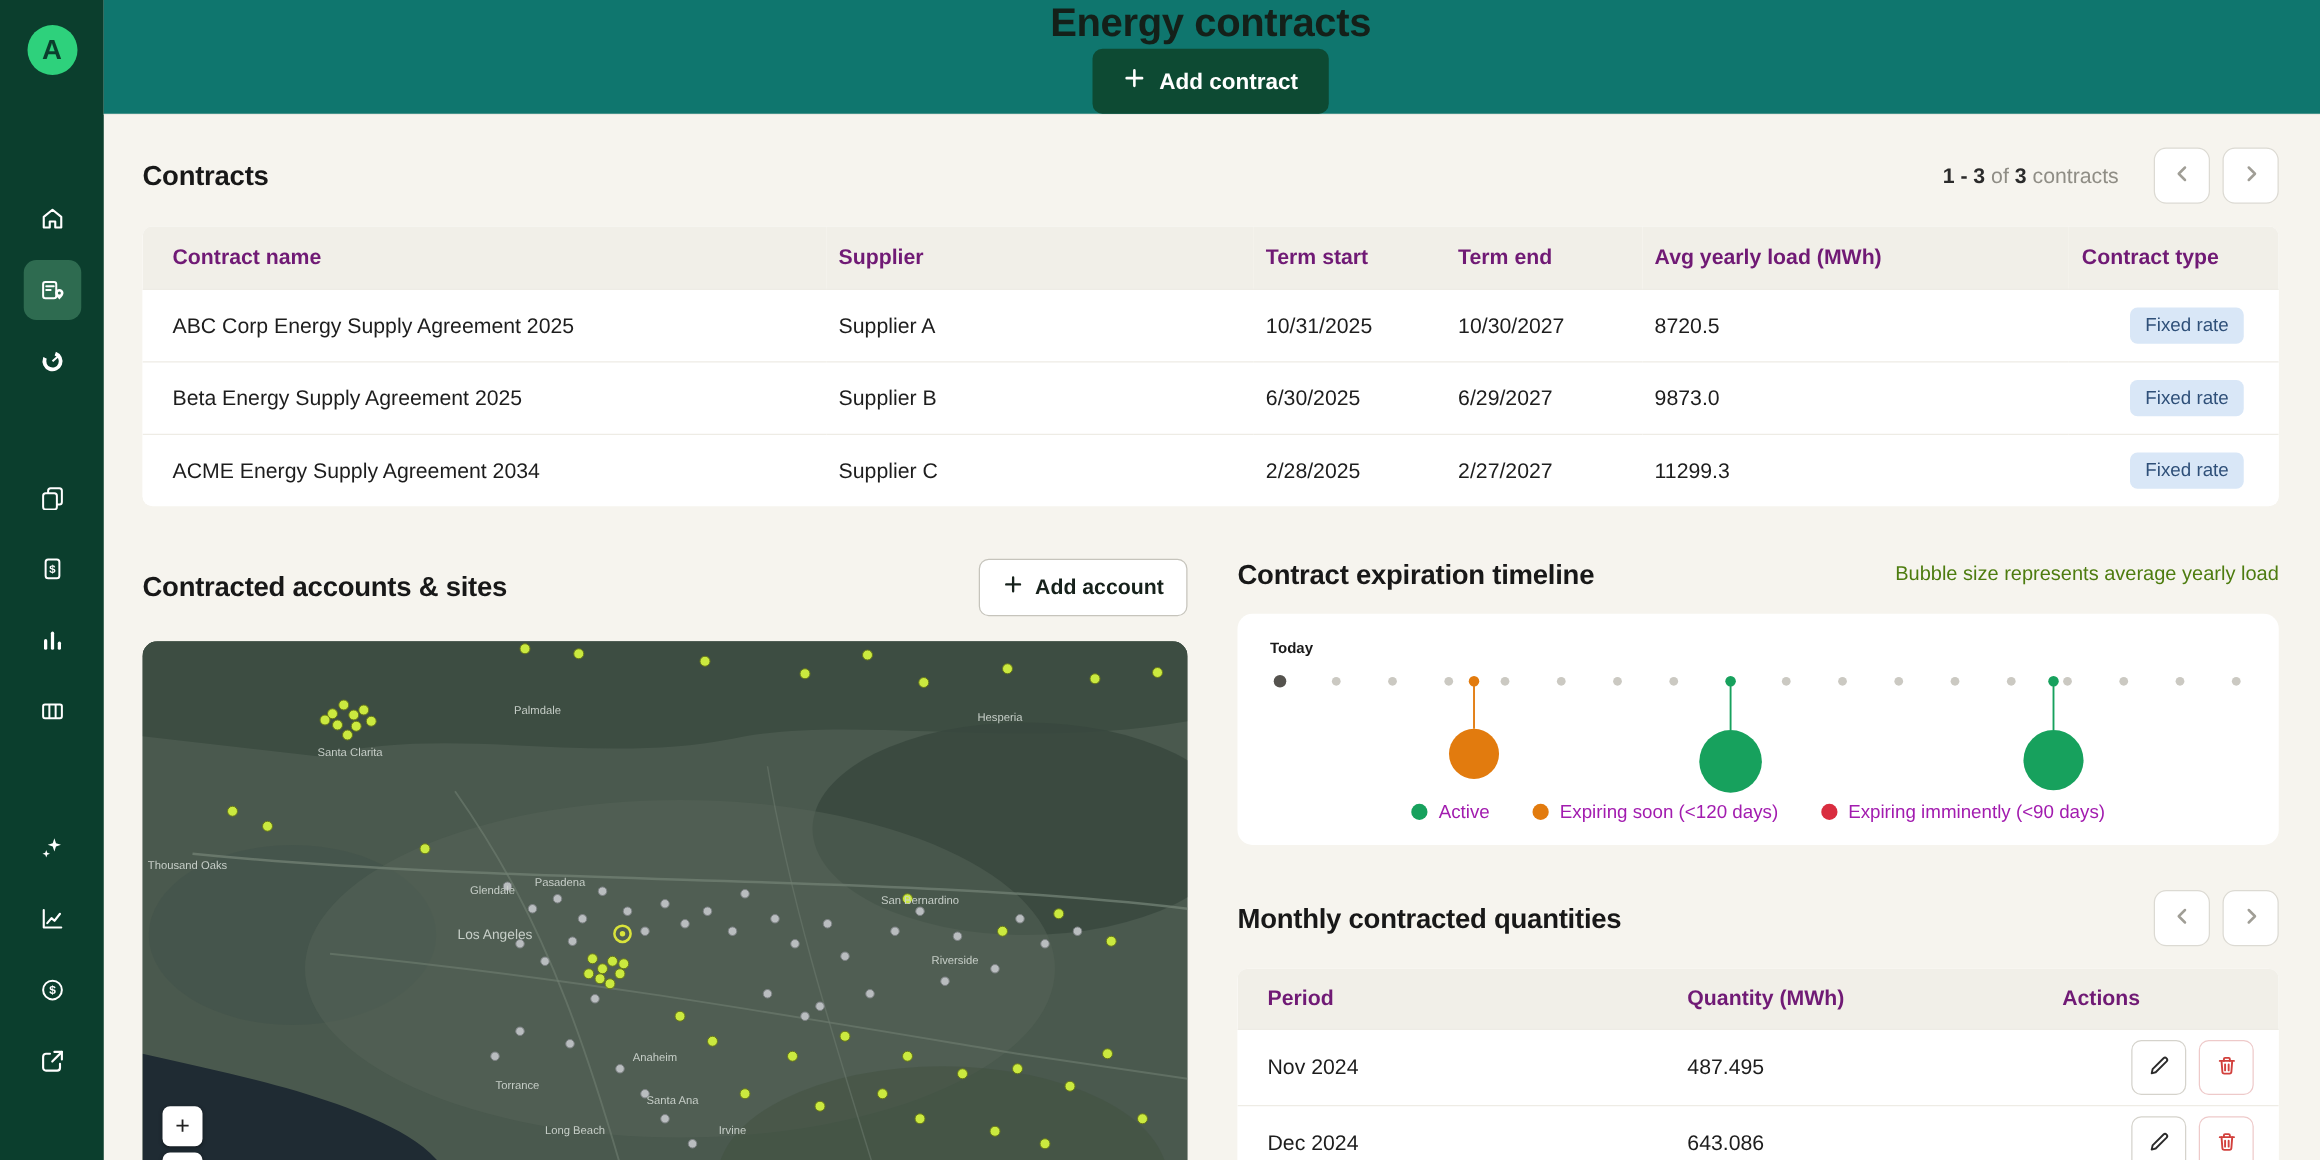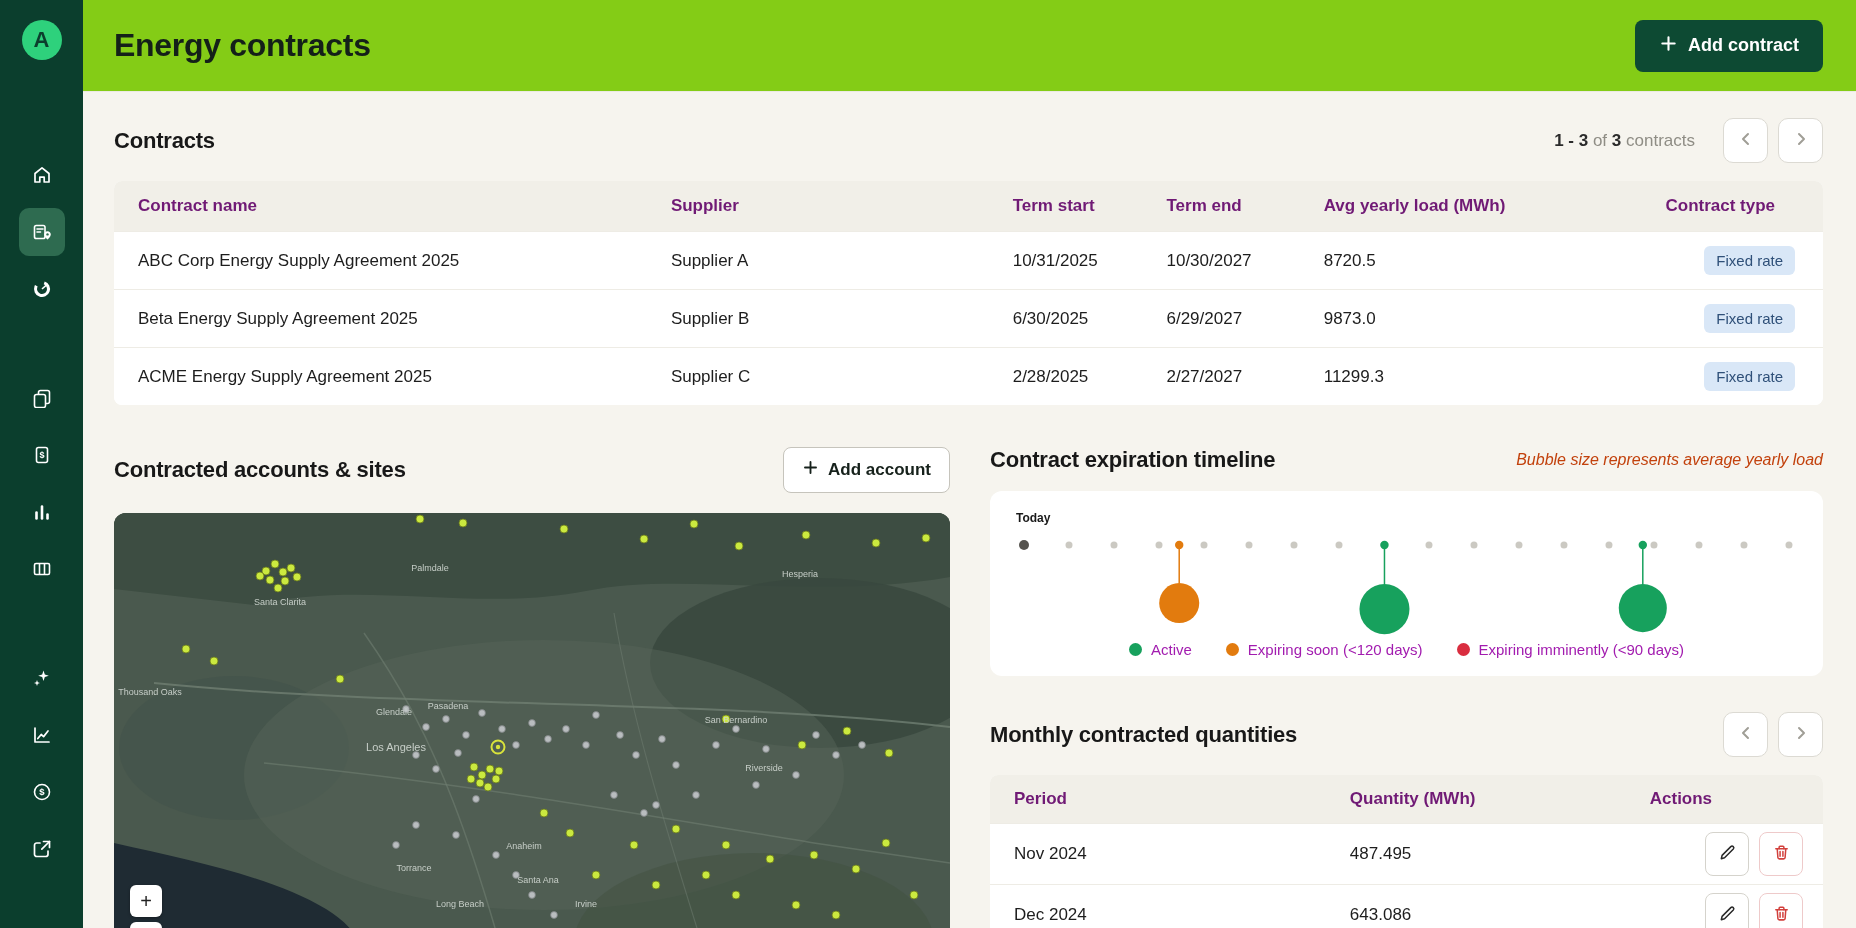--- a/index.html
+++ b/index.html
@@ -12,22 +12,22 @@
   .logo { width:40px; height:40px; border-radius:50%; background:var(--logo,#2ed17c); margin-top:20px;
     display:flex; align-items:center; justify-content:center; font-weight:700; font-size:22px; color:var(--sidebar,#0b3e2d); cursor:pointer; }
   .nav { margin-top:91px; display:flex; flex-direction:column; gap:9px; align-items:center; }
   .nav-item { width:46px; height:48px; display:flex; align-items:center; justify-content:center; border-radius:10px; cursor:pointer; }
   .nav-item.active { background:var(--sidebar_active,#2e6b50); }
   .nav-item svg { display:block; }
   .nav-spacer { height:43px; }
 
   
   main { flex:1; display:flex; flex-direction:column; min-width:0; }
-  .topbar { height:92px; background:#84cc16; display:flex; align-items:center; justify-content:space-between;
-    padding:0 33px 0 31px; border-bottom:1px solid #eceae3; flex-shrink:0; }
+  .topbar { height:92px; background:#0f766e; display:flex; align-items:center; justify-content:space-between;
+    padding:0 33px 0 31px; border-bottom:1px solid #eceae3; flex-shrink:0;flex-direction:column; }
   .page-title { font-size:32px; font-weight:600; color:#142019; letter-spacing:-0.3px; }
   .btn-primary { display:inline-flex; align-items:center; gap:10px; background:var(--accent,#0d4a33); color:#fff;
     font-size:18px; font-weight:600; padding:0 24px; height:52px; border-radius:8px; border:none; cursor:pointer; font-family:inherit; }
   .content { padding:26px 33px 0 31px; flex:1; overflow:hidden; }
 
   .section-head { display:flex; align-items:center; justify-content:space-between;gap:40px; }
   h2 { font-size:22px; font-weight:600; color:#181818; letter-spacing:-0.2px; }
   .pager { display:flex; align-items:center; gap:28px; }
   .pager-text { font-size:17px; color:#8f8d85; }
   .pager-text .strong { color:#2b2b2b; font-weight:600; }
@@ -50,21 +50,21 @@
 
   .btn-outline { display:inline-flex; align-items:center; gap:9px; background:#fff; border:1px solid #c6c4bc;
     color:#16211b; font-size:17px; font-weight:600; height:46px; padding:0 18px; border-radius:8px; cursor:pointer; font-family:inherit; }
 
   .map-wrap { position:relative; margin-top:20px; border-radius:12px; overflow:hidden; height:560px; background:#4a594e; }
   .map-svg { display:block; width:100%; height:100%; }
   .zoom { position:absolute; left:16px; top:372px; display:flex; flex-direction:column; gap:5px; }
   .zoom button { width:32px; height:32px; border-radius:6px; border:none; background:#fff; font-size:20px; line-height:1;
     color:#222; cursor:pointer; box-shadow:0 1px 3px rgba(0,0,0,.35); font-family:inherit; }
 
-  .subtitle { font-size:16px; color:#c2410c;font-style:italic; }
+  .subtitle { font-size:16px; color:#4d7c0f; }
   .card { background:#fff; border-radius:12px; margin-top:18px; padding:20px 26px 14px; }
   .today-label { font-size:12px; font-weight:700; color:#191919; }
   .timeline-svg { width:100%; height:auto; display:block; margin-top:4px; }
   .legend { display:flex; justify-content:center; align-items:center; gap:34px; margin-top:2px; padding-bottom:4px; }
   .legend-item { display:flex; align-items:center; gap:9px; font-size:15px; color:#a21caf; }
   .legend-dot { width:13px; height:13px; border-radius:50%; background:#999; flex-shrink:0; }
 
   .quantities { margin-top:36px; }
   table.qdata th { padding:14px 10px; }
   table.qdata td { padding:8px 10px; height:60px; vertical-align:middle; }
@@ -243,21 +243,21 @@
             </tr>
             <tr>
               <td>Beta Energy Supply Agreement 2025</td>
               <td>Supplier B</td>
               <td>6/30/2025</td>
               <td>6/29/2027</td>
               <td>9873.0</td>
               <td class="col-type"><span class="badge">Fixed rate</span></td>
             </tr>
             <tr>
-              <td>ACME Energy Supply Agreement 2025</td>
+              <td>ACME Energy Supply Agreement 2034</td>
               <td>Supplier C</td>
               <td>2/28/2025</td>
               <td>2/27/2027</td>
               <td>11299.3</td>
               <td class="col-type"><span class="badge">Fixed rate</span></td>
             </tr>
           </tbody>
         </table>
       </section>
 

